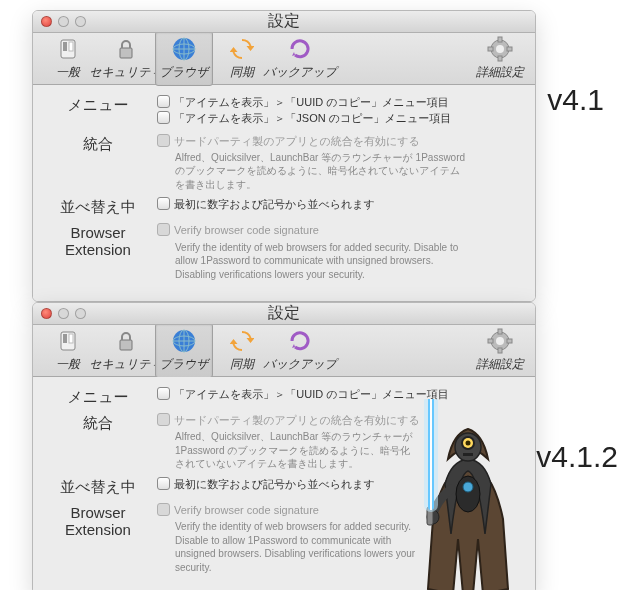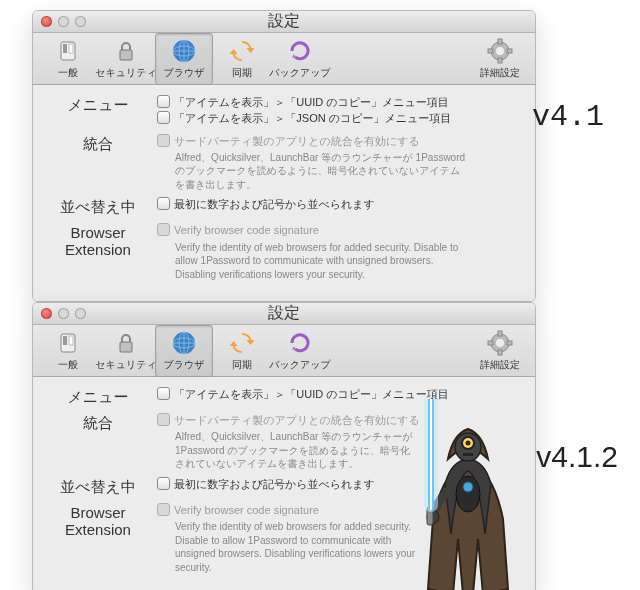--- a/index.html
+++ b/index.html
@@ -21,21 +21,21 @@
       overflow: hidden;
     }
     .window.w1 { left: 32px; top: 10px; }
     .window.w2 { left: 32px; top: 302px; }
     .version-label {
       position: absolute;
       font-size: 30px;
       color: #222;
       font-weight: 400;
     }
-    .v41 { right: 36px; top: 100px; font-family: Liberation Mono, monospace; }
+    .v41 { right: 36px; top: 83px; }
     .v412 { right: 22px; top: 440px; }
     .titlebar {
       height: 22px;
       background: linear-gradient(#ececec, #d4d4d4);
       border-bottom: 1px solid #b0b0b0;
       display: flex;
       align-items: center;
       position: relative;
       padding-left: 8px;
     }
@@ -68,21 +68,21 @@
       padding: 4px 0;
       border: 1px solid transparent;
       border-radius: 3px;
     }
     .toolbar-item.selected {
       background: linear-gradient(#d8d8d8 0, #cacaca 100%);
       border: 1px solid #a0a0a0;
       box-shadow: inset 0 1px 2px rgba(0,0,0,0.15);
     }
     .toolbar-icon { width: 26px; height: 26px; display: flex; align-items: center; justify-content: center; }
-    .toolbar-label { font-size: 10px; color: #333; white-space: nowrap; }
+    .toolbar-label { font-size: 12px; color: #333; white-space: nowrap; font-style: italic; }
     .toolbar-spacer { flex: 1; }
     .content {
       background: #ececec;
       padding: 10px 14px 14px 14px;
     }
     .row {
       display: flex;
       margin-bottom: 6px;
       align-items: flex-start;
     }

